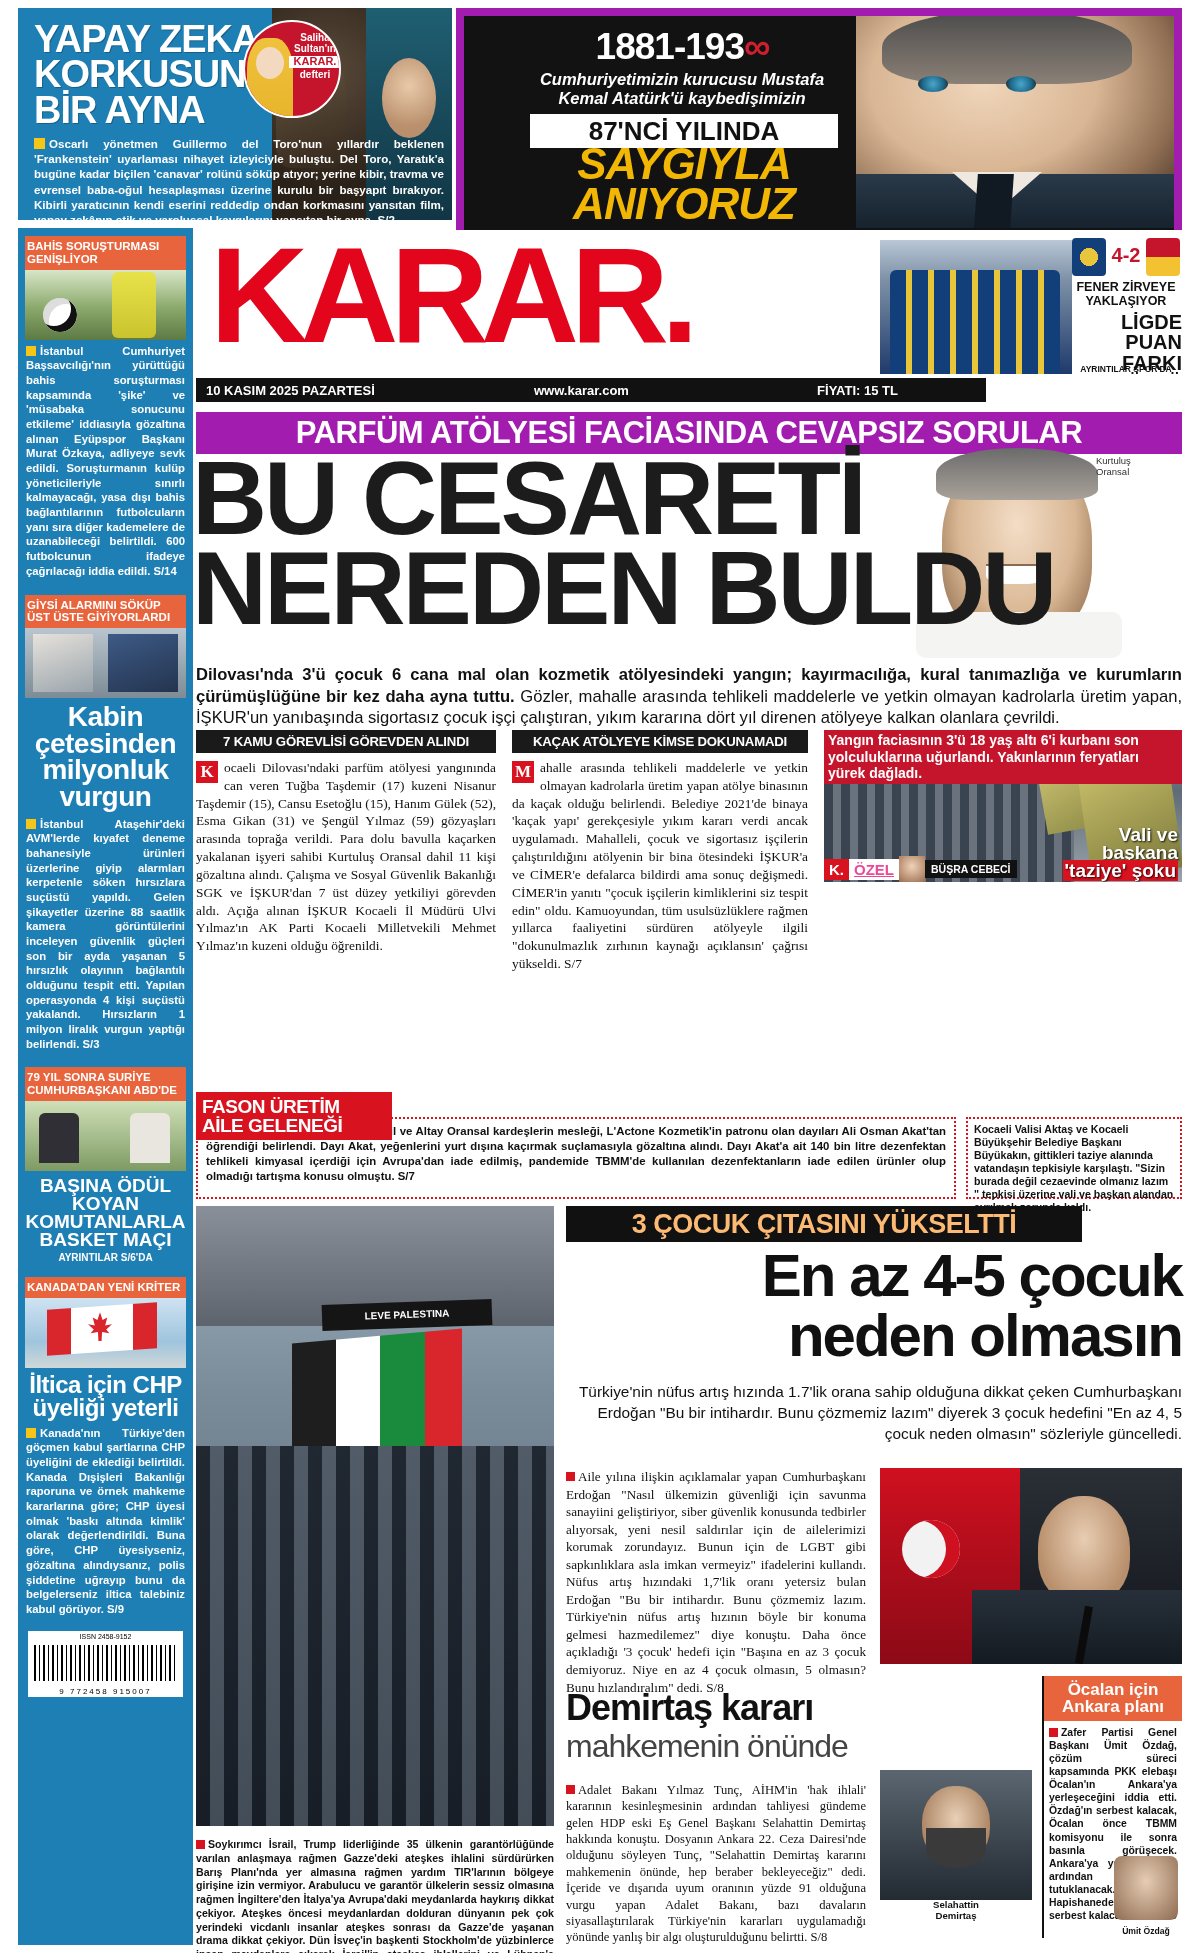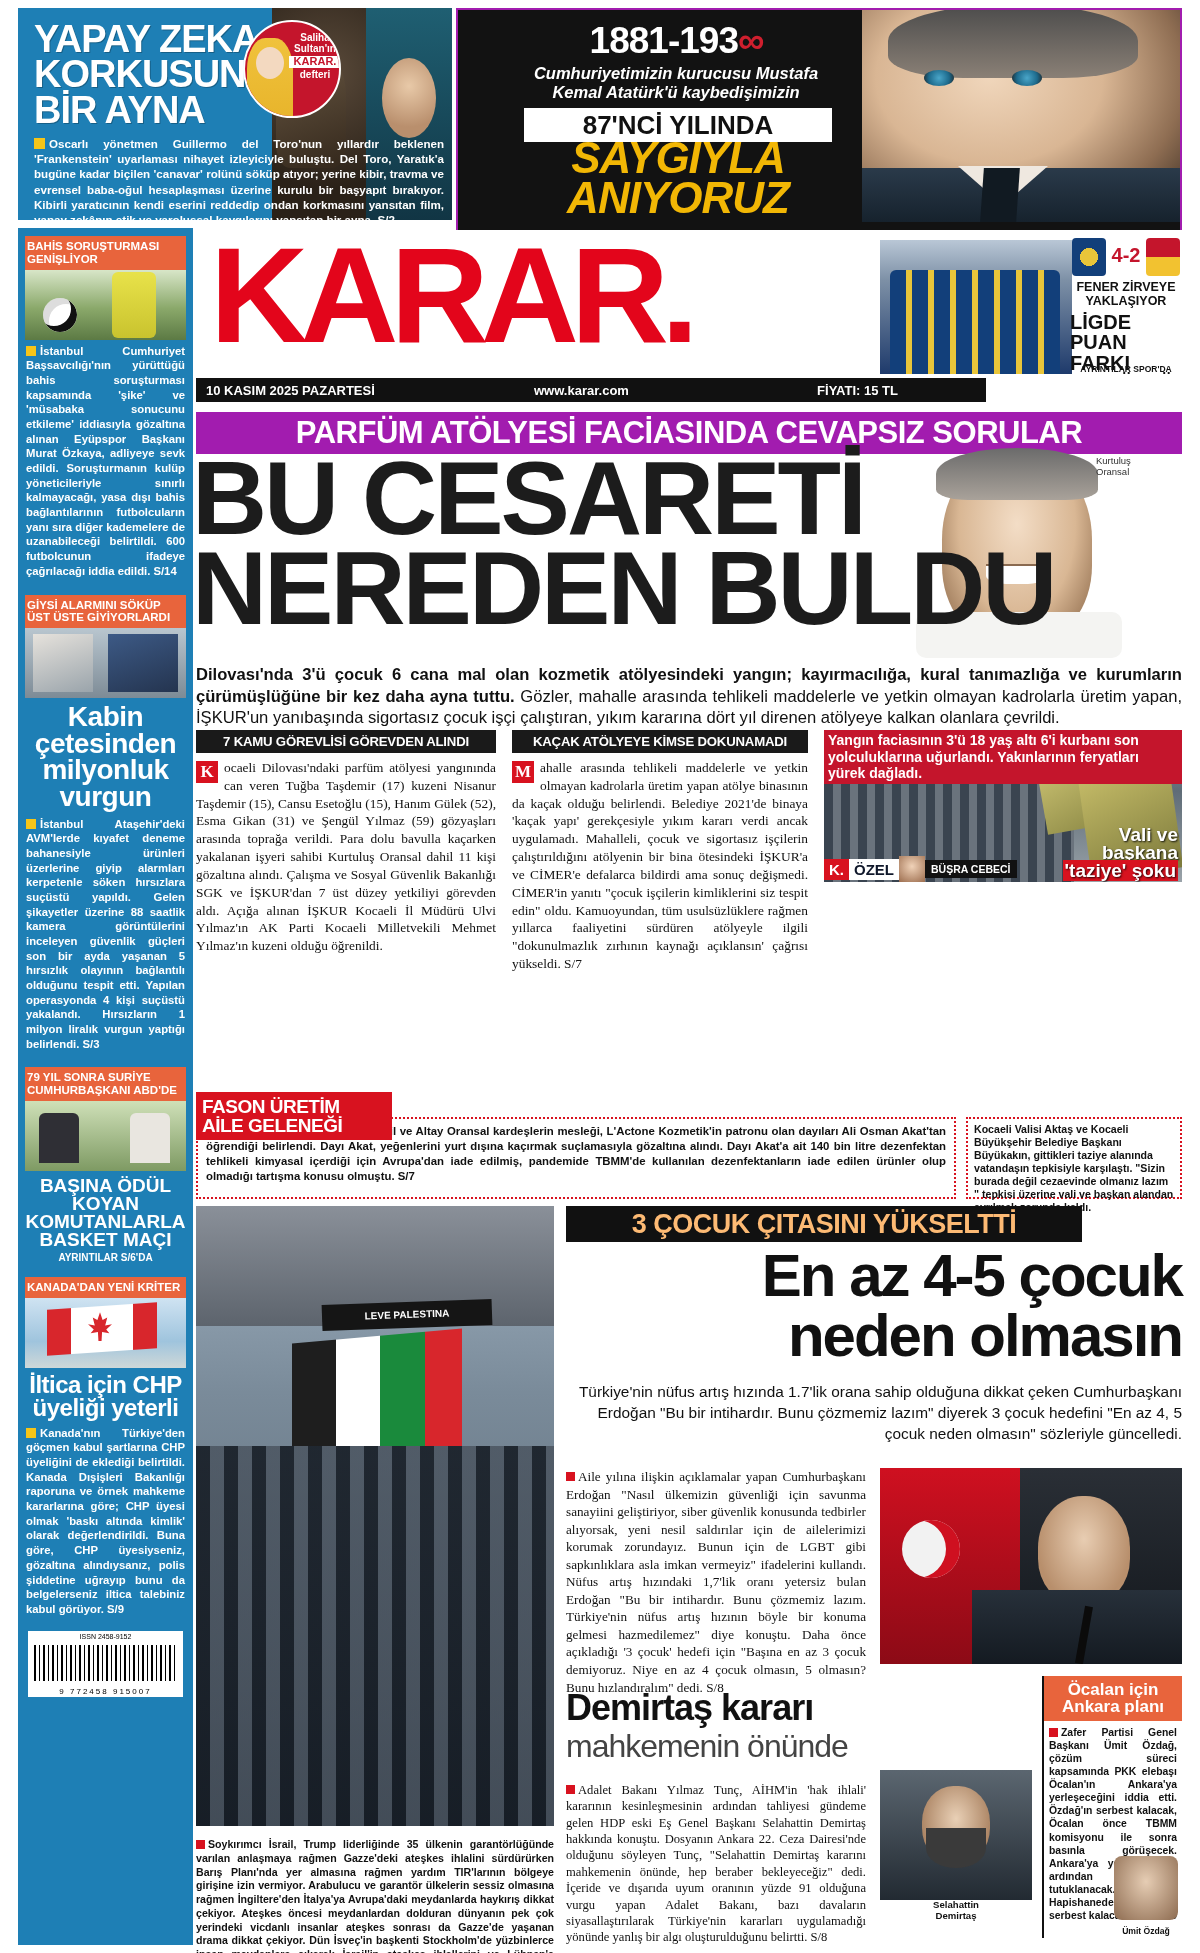--- a/index.html
+++ b/index.html
@@ -68,21 +68,21 @@
     position:absolute; left:16px; top:128px; width:410px; color:#fff;
     font-size:11.6px; line-height:1.31; font-weight:bold; text-align:justify;
   }
   .ai-body .sq{
     display:inline-block; width:11px; height:11px; background:#f5c518;
     margin-right:4px; vertical-align:-1px;
   }
 
   .ata-box{
     position:absolute; left:456px; top:8px; width:726px; height:236px;
-    background:#121212; overflow:hidden; border:2px solid #a21caf;
+    background:#121212; overflow:hidden; border:8px solid #a21caf;
   }
   .ata-photo{
     position:absolute; right:0; top:0; width:318px; height:212px;
     background:
       radial-gradient(ellipse at 40% 32%, #f0d6bb 0%, #d9b694 42%, #8e6d52 72%, #2a211a 100%);
   }
   .ata-photo .hair{
     position:absolute; left:26px; top:-6px; width:250px; height:74px;
     background:linear-gradient(180deg,#4b4b4b 0%, #8a8076 100%);
     border-radius:50% 50% 30% 30%;
@@ -237,21 +237,21 @@
   .fener .crest2{right:0; background:linear-gradient(180deg,#c4152c 50%,#f2c230 50%); border-radius:4px;}
   .fener .sc{
     position:absolute; left:36px; top:8px; width:36px; text-align:center;
     font-size:20px; font-weight:bold; color:#c4152c;
   }
   .fener .l1{
     position:absolute; right:0; top:46px; width:112px; text-align:center;
     font-size:12.5px; font-weight:bold; color:#111; line-height:1.12;
   }
   .fener .l2{
-    position:absolute; right:0; top:78px; width:112px; text-align:left;
+    position:absolute; right:0; top:78px; width:112px; text-align:right;
     font-size:20px; font-weight:bold; color:#111; line-height:1.02;
   }
   .fener .l3{
     position:absolute; right:0; top:130px; width:112px; text-align:center;
     font-size:8.5px; font-weight:bold; color:#111;
   }
   .info-bar{
     position:absolute; left:196px; top:378px; width:790px; height:24px;
     background:#111; color:#fff;
   }
@@ -679,21 +679,21 @@
     </div>
 
     <div class="c3">
       <div class="funeral-photo">
         <div class="crowd"></div>
         <div class="coffin2"></div>
         <div class="coffin"></div>
         <div class="funeral-cap">Yangın faciasının 3'ü 18 yaş altı 6'i kurbanı son yolculuklarına uğurlandı. Yakınlarının feryatları yürek dağladı.</div>
         <div class="ozel">
           <span class="k">K.</span>
-          <span class="k" style="background:#fff;color:#0f172a;">ÖZEL</span>
+          <span class="k" style="background:#fff;color:#ec4899;text-decoration:underline;">ÖZEL</span>
           <span class="av"></span>
           <span class="nm">BÜŞRA CEBECİ</span>
         </div>
         <div class="vali">
           <span>Vali ve</span><br>
           <span>başkana</span><br>
           <span class="hl">'taziye' şoku</span>
         </div>
       </div>
     </div>

